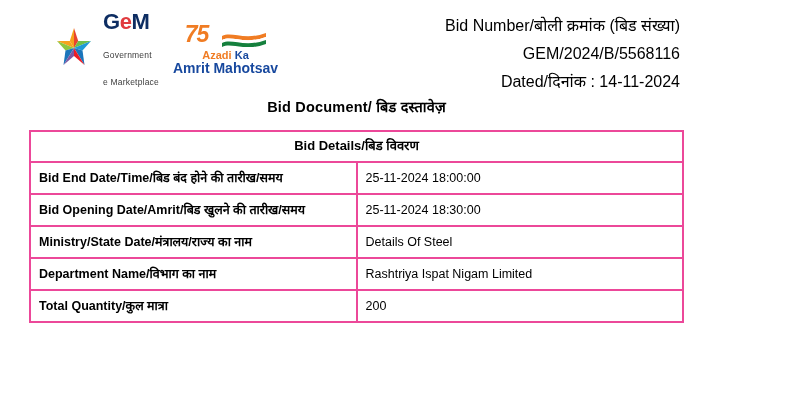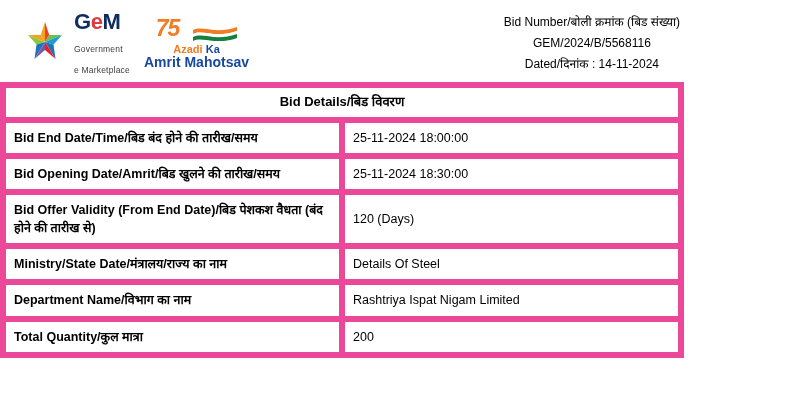--- a/index.html
+++ b/index.html
@@ -12,21 +12,21 @@
     height: 401px;
     font-family: "Liberation Sans", sans-serif;
     color: #000000;
     overflow: hidden;
   }
   .page {
     position: relative;
     width: 700px;
     height: 401px;
     box-sizing: border-box;
-    padding: 10px 16px 0 0;
+    padding: 10px 16px 0 29px;
   }
 
   
   .header {
     display: flex;
     align-items: flex-start;
     justify-content: space-between;
     height: 72px;
   }
   .brand {
@@ -56,21 +56,21 @@
     letter-spacing: -0.5px;
     color: #1a1a1a;
   }
   .gem-text .gem-word .g { color: #0d2d62; }
   .gem-text .gem-word .e { color: #e03a3e; }
   .gem-text .gem-word .m { color: #0d2d62; }
   .gem-text .gem-sub {
     font-size: 8.5px;
     color: #3c3c3c;
     letter-spacing: 0.2px;
-    margin-top: 12px;
+    margin-top: 18px;
   }
   .azadi {
     display: flex;
     flex-direction: column;
     align-items: center;
     line-height: 1.1;
     padding-top: 2px;
   }
   .azadi-top {
     display: flex;
@@ -97,22 +97,22 @@
   }
   .azadi-label .o { color: #f07c23; }
   .azadi-label .b { color: #17489e; }
   .azadi-sub {
     font-size: 14px;
     font-weight: bold;
     color: #17489e;
   }
 
   .bid-meta {
-    text-align: center;
-    font-size: 12px;
+    text-align: right;
+    font-size: 16px;
     line-height: 1.75;
     padding-top: 2px;
     padding-right: 4px;
   }
   .bid-meta div { white-space: nowrap; }
 
   
   .doc-title {
     text-align: center;
     font-size: 14.5px;
@@ -123,21 +123,21 @@
 
   
   table.bid-table {
     width: 100%;
     border-collapse: collapse;
     table-layout: fixed;
     font-size: 12.5px;
   }
   table.bid-table th,
   table.bid-table td {
-    border: 6px solid #ec4899;
+    border: 2px solid #ec4899;
     padding: 6px 8px;
     vertical-align: middle;
     line-height: 1.45;
   }
   table.bid-table th.section-head {
     text-align: center;
     font-weight: bold;
     font-size: 13px;
     padding: 5px 8px;
   }
@@ -199,41 +199,38 @@
     </div>
 
     <div class="bid-meta">
       <div>Bid Number/बोली क्रमांक (बिड संख्या)</div>
       <div>GEM/2024/B/5568116</div>
       <div>Dated/दिनांक : 14-11-2024</div>
     </div>
 
   </div>
 
+  <div class="doc-title">Bid Document/ बिड दस्तावेज़</div>
 
   <table class="bid-table">
     <thead>
       <tr>
         <th class="section-head" colspan="2">Bid Details/बिड विवरण</th>
       </tr>
     </thead>
     <tbody>
       <tr>
         <td class="label">Bid End Date/Time/बिड बंद होने की तारीख/समय</td>
         <td class="value">25-11-2024 18:00:00</td>
       </tr>
       <tr>
         <td class="label">Bid Opening Date/Amrit/बिड खुलने की तारीख/समय</td>
         <td class="value">25-11-2024 18:30:00</td>
       </tr>
       <tr>
-        <td class="label">Bid Offer Validity (From End Date)/बिड पेशकश वैधता (बंद होने की तारीख से)</td>
-        <td class="value">120 (Days)</td>
-      </tr>
-      <tr>
         <td class="label">Ministry/State Date/मंत्रालय/राज्य का नाम</td>
         <td class="value">Details Of Steel</td>
       </tr>
       <tr>
         <td class="label">Department Name/विभाग का नाम</td>
         <td class="value">Rashtriya Ispat Nigam Limited</td>
       </tr>
       <tr>
         <td class="label">Total Quantity/कुल मात्रा</td>
         <td class="value">200</td>

